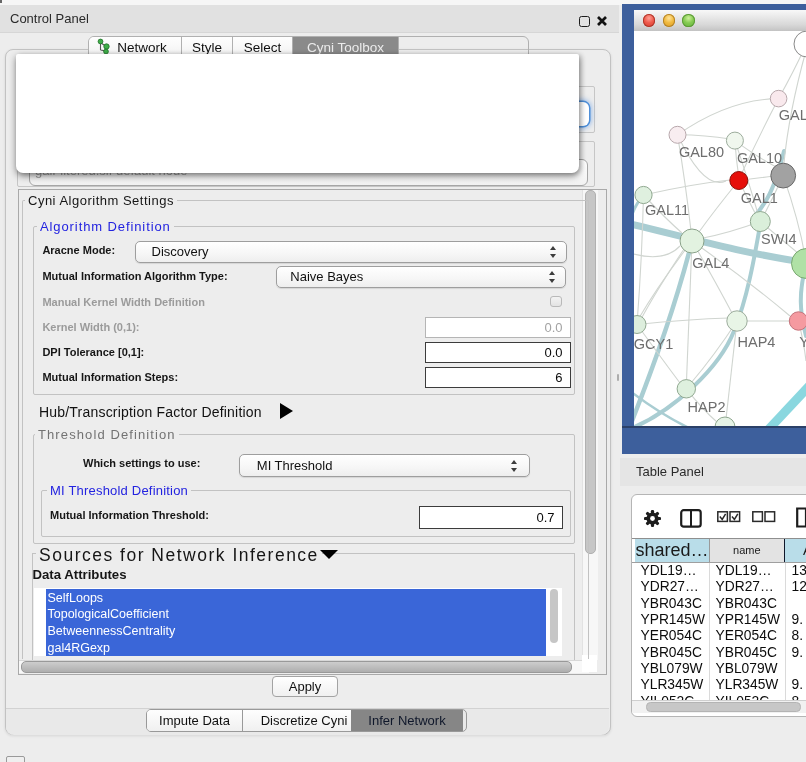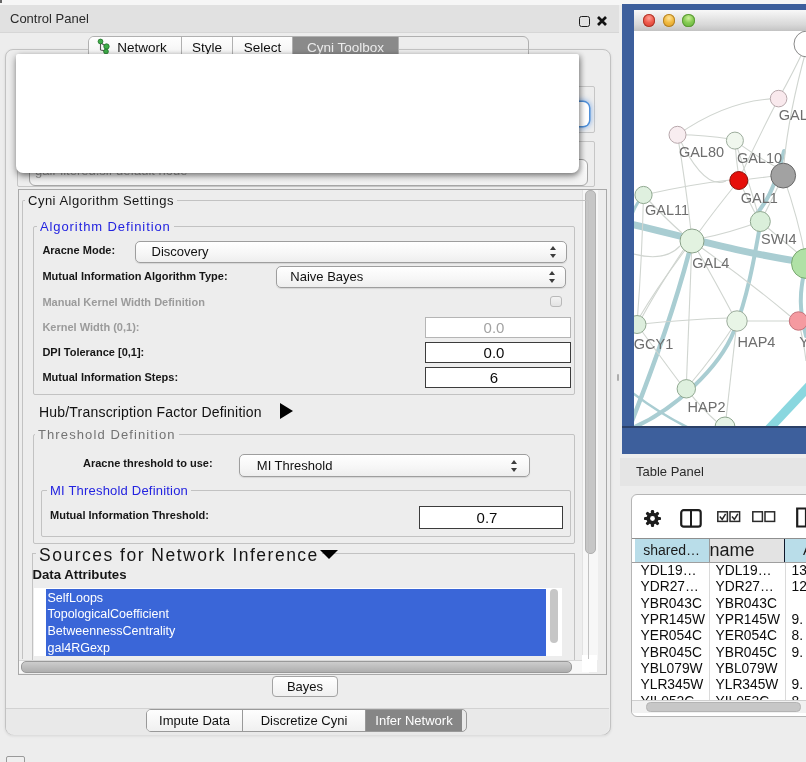--- a/index.html
+++ b/index.html
@@ -8,21 +8,21 @@
 .a{position:absolute}
 .lbl{position:absolute;font-size:11px;font-weight:bold;color:#161616;white-space:nowrap}
 .gt{position:absolute;font-size:13px;color:#161616;white-space:nowrap;background:#ededed;padding:0 3px;line-height:13px}
 .grp{position:absolute;border:1px solid #c2c2c2;border-radius:2px}
 .combo{position:absolute;background:linear-gradient(#ffffff,#f6f6f6 60%,#eeeeee);border:1px solid #9e9e9e;border-radius:5px;box-shadow:0 1px 1px rgba(0,0,0,0.10)}
 .combo .t{position:absolute;font-size:13px;color:#111;white-space:nowrap}
 .ud{position:absolute;width:10px}
 .ud i{position:absolute;left:0;width:0;height:0;border-left:3.8px solid transparent;border-right:3.8px solid transparent}
 .ud .u{top:0;border-bottom:4.5px solid #3c3c3c}
 .ud .d{bottom:0;border-top:4.5px solid #3c3c3c}
-.fld{position:absolute;background:#fff;border:1.5px solid #3c3c3c;font-size:15px;color:#0a0a0a;text-align:center;white-space:nowrap}
+.fld{position:absolute;background:#fff;border:1.5px solid #3c3c3c;font-size:13px;color:#0a0a0a;text-align:right;white-space:nowrap}
 .fld.off{border:1px solid #b5b5b5;color:#a3a3a3}
 .seg{position:absolute;font-size:13px;color:#101010;text-align:center;background:linear-gradient(#fefefe,#f0f0f0)}
 </style>
 </head>
 <body>
 
 <div class="a" style="left:0;top:0;width:806px;height:4.5px;background:#f6f6f6"></div>
 <div class="a" style="left:0;top:0;width:2px;height:3px;background:#666"></div>
 
 <div class="a" style="left:0;top:4.5px;width:618.5px;height:27.5px;background:#e1e1e1;border-bottom:1px solid #d6d6d6"></div>
@@ -98,21 +98,21 @@
 
 <div class="lbl" style="left:42.4px;top:371px">Mutual Information Steps:</div>
 <div class="fld" style="left:424.5px;top:367px;width:137px;height:19px;line-height:19px;padding-right:7px">6</div>
 
 <div class="a" style="left:39px;top:403.5px;font-size:14px;letter-spacing:0.2px;color:#111;white-space:nowrap">Hub/Transcription Factor Definition</div>
 <div class="a" style="left:280px;top:402.5px;width:0;height:0;border-top:8px solid transparent;border-bottom:8px solid transparent;border-left:13px solid #000"></div>
 
 <div class="grp" style="left:33px;top:434px;width:540px;height:108px"></div>
 <div class="gt" style="left:35px;top:428px;color:#737373;letter-spacing:1.1px">Threshold Definition</div>
 
-<div class="lbl" style="left:83px;top:457px">Aracne threshold to use:</div>
+<div class="lbl" style="left:83px;top:457px">Which settings to use:</div>
 <div class="combo" style="left:238.8px;top:454px;width:289px;height:21px">
   <div class="t" style="left:17px;top:0;line-height:21px">MI Threshold</div>
   <div class="ud" style="right:8px;top:4.5px;height:12px">
       <i class="u"></i>
       <i class="d"></i>
     </div>
 </div>
 
 <div class="grp" style="left:41px;top:490px;width:528px;height:44.5px"></div>
 <div class="gt" style="left:47px;top:484px;color:#2323e0;letter-spacing:0.2px">MI Threshold Definition</div>
@@ -122,27 +122,27 @@
 <div class="a" style="left:32px;top:552.5px;width:541px;height:106px;border:1px solid #c2c2c2;border-bottom:none"></div>
 <div class="a" style="left:36px;top:544.5px;font-size:17.5px;letter-spacing:1.5px;color:#161616;white-space:nowrap;background:#ededed;padding:0 3px">Sources for Network Inference</div>
 <div class="a" style="left:320px;top:550px;width:0;height:0;border-left:9px solid transparent;border-right:9px solid transparent;border-top:9.5px solid #000"></div>
 <div class="lbl" style="left:32.5px;top:566.5px;font-size:13.2px">Data Attributes</div>
 
 <div class="a" style="left:34px;top:588px;width:528px;height:68px;background:#fff"></div>
 <div class="a" style="left:45.8px;top:588.5px;width:500px;height:67px;background:#3a66d8"></div>
 <div class="a" style="left:47.5px;top:589.5px;font-size:12.5px;color:#fff;line-height:16.75px;white-space:nowrap">SelfLoops<br>TopologicalCoefficient<br>BetweennessCentrality<br>gal4RGexp</div>
 <div class="a" style="left:549.9px;top:589.2px;width:8.3px;height:54.3px;background:#c6c6c6;border-radius:4.5px"></div>
 
-<div class="a" style="left:272px;top:676px;width:64px;height:19px;background:linear-gradient(#ffffff,#f0f0f0);border:1px solid #a3a3a3;border-radius:4px;text-align:center;line-height:19px;font-size:13px;color:#111">Bayes</div>
+<div class="a" style="left:272px;top:676px;width:64px;height:19px;background:linear-gradient(#ffffff,#f0f0f0);border:1px solid #a3a3a3;border-radius:4px;text-align:center;line-height:19px;font-size:13px;color:#111">Apply</div>
 
 <div class="a" style="left:5.5px;top:708px;width:603px;height:25.5px;background:#e9e9e9;border-top:1px solid #d2d2d2;border-radius:0 0 8px 8px"></div>
 <div class="a" style="left:146px;top:708.5px;width:319px;height:21px;border:1px solid #999;border-radius:5px;overflow:hidden">
   <div class="seg" style="left:0;top:0;width:95px;height:21px;line-height:21px;border-right:1px solid #999">Impute Data</div>
   <div class="seg" style="left:96px;top:0;width:122px;height:21px;line-height:21px;border-right:1px solid #999">Discretize Cyni</div>
-  <div class="seg" style="left:219px;top:0;width:96px;height:21px;line-height:21px;background:#868686;color:#ffffff">Infer Network</div>
+  <div class="seg" style="left:204px;top:0;width:112px;height:21px;line-height:21px;background:#868686;color:#0f172a">Infer Network</div>
 </div>
 
 <div class="a" style="left:616.5px;top:374px;width:2.5px;height:7px;background:#adadad;border-radius:2px"></div>
 <div class="a" style="left:5.5px;top:756px;width:17.5px;height:10px;background:#efefef;border:1.5px solid #9a9a9a;border-radius:2px"></div>
 
 <div class="a" style="left:16px;top:54px;width:562.5px;height:118.5px;background:#fff;border-radius:2px 2px 7px 7px;box-shadow:0 3px 7px rgba(0,0,0,0.45),2px 1px 5px rgba(0,0,0,0.18)">
 </div>
 
 <div class="a" style="left:622px;top:4px;width:184px;height:449.5px;background:#3d5f9c"></div>
 <div class="a" style="left:634px;top:9.5px;width:172px;height:21.5px;background:linear-gradient(#f8f8f8,#d8d8d8 70%,#c3c3c3);border-bottom:1px solid #8c8c8c"></div>
@@ -262,22 +262,22 @@
 </svg>
 <svg class="a" style="left:751.5px;top:510px" width="24" height="14" viewBox="0 0 24 14">
   <rect x="0.8" y="1.8" width="9.6" height="9.6" fill="#fff" stroke="#2a2a2a" stroke-width="1.5"></rect>
   <rect x="13" y="1.8" width="9.6" height="9.6" fill="#fff" stroke="#2a2a2a" stroke-width="1.5"></rect>
 </svg>
 <svg class="a" style="left:795px;top:507px" width="11" height="21" viewBox="0 0 11 21">
   <path d="M2.2 1.5 L11 1.5 L11 19.5 L2.2 19.5 Z" fill="none" stroke="#1d1d1d" stroke-width="2.2"></path>
 </svg>
 
 <div class="a" style="left:632px;top:538.2px;width:174px;height:1px;background:#8f8f8f"></div>
-<div class="a" style="left:634.8px;top:539.2px;width:73.8px;height:23px;background:#b9dde9;border-right:1px solid #9a9a9a;text-align:center;font-size:14px;color:#1a1a1a;line-height:23px">shared…</div>
-<div class="a" style="left:709.6px;top:539.2px;width:74.4px;height:23px;background:#e3e3e3;border-right:7px solid #0f172a;text-align:left;font-size:18px;color:#1a1a1a;line-height:23px">name</div>
+<div class="a" style="left:634.8px;top:539.2px;width:73.8px;height:23px;background:#b9dde9;border-right:1px solid #9a9a9a;text-align:right;font-size:18px;color:#1a1a1a;line-height:23px">shared…</div>
+<div class="a" style="left:709.6px;top:539.2px;width:74.4px;height:23px;background:#e3e3e3;border-right:7px solid #0f172a;text-align:center;font-size:11px;color:#1a1a1a;line-height:23px">name</div>
 <div class="a" style="left:785px;top:539.2px;width:21px;height:23px;background:#b9dde9;font-size:13.8px;color:#1a1a1a;line-height:23px;text-align:left"><span style="padding-left:18px">A</span></div>
 <div class="a" style="left:632px;top:562.2px;width:174px;height:1px;background:#9f9f9f"></div>
 
 <div class="a" style="left:632px;top:563.2px;width:174px;height:137px;overflow:hidden;background:#fff">
   <div class="a" style="left:76.6px;top:0;width:1px;height:137px;background:#dadada"></div>
   <div class="a" style="left:153px;top:0;width:1px;height:137px;background:#dadada"></div>
   <div class="a" style="left:8.5px;top:0;font-size:13.8px;color:#0c0c0c;line-height:16.3px;white-space:nowrap">YDL19…<br>YDR27…<br>YBR043C<br>YPR145W<br>YER054C<br>YBR045C<br>YBL079W<br>YLR345W<br>YIL052C</div>
   <div class="a" style="left:83.5px;top:0;font-size:13.8px;color:#0c0c0c;line-height:16.3px;white-space:nowrap">YDL19…<br>YDR27…<br>YBR043C<br>YPR145W<br>YER054C<br>YBR045C<br>YBL079W<br>YLR345W<br>YIL052C</div>
   <div class="a" style="left:159.5px;top:0;font-size:13.8px;color:#0c0c0c;line-height:16.3px;white-space:nowrap">13<br>12<br>&nbsp;<br>9.<br>8.<br>9.<br>&nbsp;<br>9.<br>8</div>
 </div>

